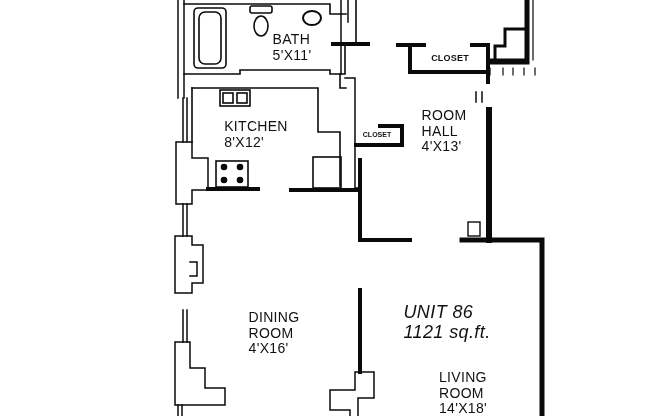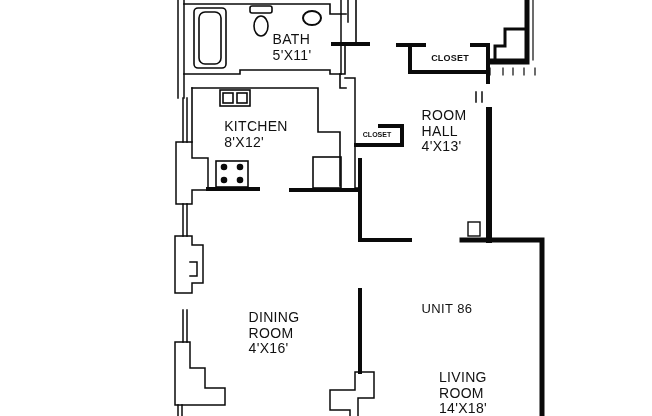--- a/index.html
+++ b/index.html
@@ -10,21 +10,21 @@
       font-family: "Liberation Sans", sans-serif;
       color: #111;
       text-align: left;
       line-height: 1.12;
       white-space: nowrap;
       transform: translateX(-50%);
     }
     .room { font-size: 14px; letter-spacing: 0.3px; }
     .small { font-size: 9px; font-weight: bold; letter-spacing: 0.2px; }
     .tiny { font-size: 7px; font-weight: bold; }
-    .unit { font-size: 13px; letter-spacing: 0.4px; }
+    .unit { font-size: 18px; letter-spacing: 0.4px; font-style: italic; }
   </style>
 </head>
 <body>
 
 <svg id="plan" viewBox="0 0 652 416" xmlns="http://www.w3.org/2000/svg">
   <g stroke="#0a0a0a" fill="none" stroke-linecap="square">
 
     <g stroke-width="1.5">
       <line x1="178" y1="0" x2="178" y2="98"></line>
       <line x1="184" y1="0" x2="184" y2="98"></line>
@@ -130,19 +130,20 @@
 </div>
 
 <div class="lbl room" style="left:274px; top:268px;margin-top:42px;">
   <div>DINING</div>
   <div>ROOM</div>
   <div>4'X16'</div>
 </div>
 
 <div class="lbl unit" style="left:447px; top:302px;">
   <div>UNIT 86</div>
+  <div>1121 sq.ft.</div>
 </div>
 
 <div class="lbl room" style="left:463px; top:370px;">
   <div>LIVING</div>
   <div>ROOM</div>
   <div>14'X18'</div>
 </div>
 
 </body></html>

